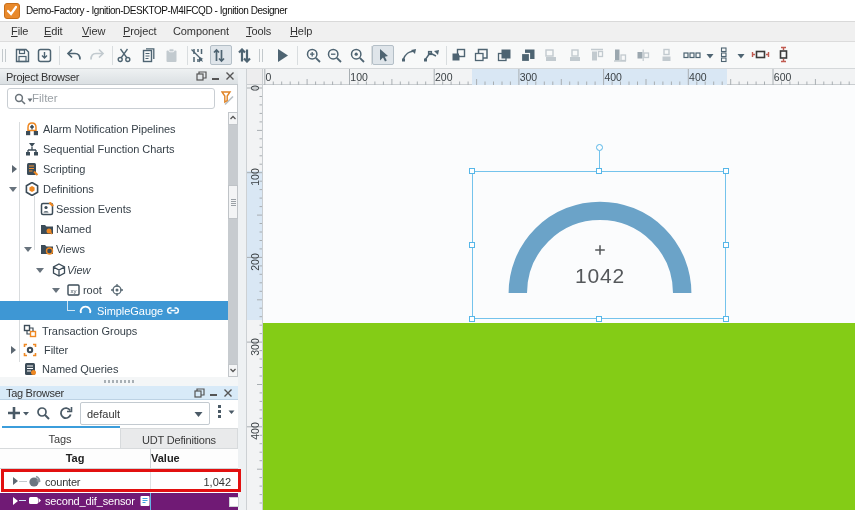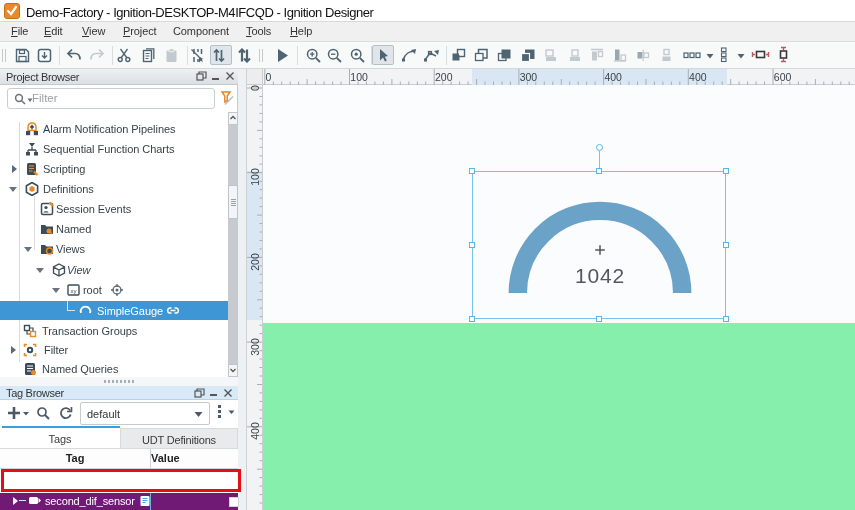--- a/index.html
+++ b/index.html
@@ -3,21 +3,21 @@
 <meta charset="utf-8">
 <style>
 * { margin:0; padding:0; box-sizing:border-box; }
 html,body { width:855px; height:510px; overflow:hidden; background:#fff;
   font-family:"Liberation Sans", sans-serif; }
 #win { position:relative; width:855px; height:510px; background:#fff; }
 .abs { position:absolute; }
 
 #titlebar { left:0; top:0; width:855px; height:22px; background:#ffffff; border-bottom:1px solid #d9d9d9; }
 #titleicon { left:4px; top:3px; width:16px; height:16px; background:#e9892b; border-radius:3px; border:1px solid #c86f1a; }
-#titletext { left:26px; top:5px; font-size:13px; letter-spacing:-0.45px; color:#111; }
+#titletext { left:26px; top:5px; font-size:10px; letter-spacing:-0.45px; color:#111; }
 
 #menubar { left:0; top:22px; width:855px; height:20px; background:#f0f0f0; border-bottom:1px solid #dcdcdc; font-size:11px; letter-spacing:-0.1px; color:#333; }
 .menuitem { position:absolute; top:3px;text-align:right; }
 
 #toolbar { left:0; top:42px; width:855px; height:27px; background:#f8f9f9; border-bottom:1px solid #d5d8da; }
 .tsep { position:absolute; top:4px; width:1px; height:19px; background:#d9dddf; }
 .grip { position:absolute; top:7px; width:4px; height:13px;
   background:repeating-linear-gradient(90deg,#c3c9cc 0 1px,transparent 1px 3px); }
 .tbtn { position:absolute; top:3px; width:22px; height:20px; border:1px solid #b4bfc7; background:#dfe5ea; border-radius:2px; }
 .ticon { position:absolute; top:5px; }
@@ -39,21 +39,21 @@
 #pbsb { left:228px; top:112px; width:10px; height:265px; background:#c7cbcf; }
 
 #hsplit { left:0; top:377px; width:238px; height:9px; background:#f4f6f7; }
 #vsplit { left:238px; top:69px; width:9px; height:441px; background:#eef1f3; border-right:1px solid #cdd1d4; }
 
 #tagpanel { left:0; top:386px; width:238px; height:124px; background:#fff; }
 
 #corner { left:247px; top:69px; width:16px; height:16px; background:#ededee; border-right:1px solid #c9cdd0; border-bottom:1px solid #c9cdd0; }
 #hruler { left:263px; top:69px; width:592px; height:16px; background:#f2f3f4; border-bottom:1px solid #c9cdd0; }
 #vruler { left:247px; top:85px; width:16px; height:425px; background:#f2f3f4; border-right:1px solid #c9cdd0; overflow:hidden; }
-#canvas { left:263px; top:85px; width:592px; height:425px; background:#86efac; }
+#canvas { left:263px; top:85px; width:592px; height:425px; background:#84cc16; }
 #viewarea { left:0px; top:0px; width:592px; height:238px; background:#fbfcfd; }
 .rlabel { position:absolute; font-size:10.5px; color:#3c4246; }
 .vlabel { position:absolute; font-size:10.5px; color:#3c4246; transform:rotate(-90deg); transform-origin:center; }
 
 .handle { position:absolute; width:6px; height:6px; background:#fff; border:1px solid #56b6e8; }
 
 #redbox { left:1px; top:469px; width:240px; height:23px; border:3px solid #e21010; z-index:50; }
 </style>
 </head>
 <body>
@@ -455,20 +455,32 @@
     <div class="abs" style="left:2px;top:40px;width:118px;height:2px;background:#3b9ddb"></div>
     <div class="abs" style="left:0;top:42px;width:120px;height:21px;background:#fff;border-bottom:1px solid #d7dadc;text-align:center;font-size:11px;color:#3a3a3a;padding-top:5px">Tags</div>
     <div class="abs" style="left:120px;top:42px;width:118px;height:21px;background:#e9eaeb;border:1px solid #d7dadc;border-top:1px solid #d7dadc;text-align:center;font-size:11px;letter-spacing:-0.2px;color:#3a3a3a;padding-top:5px">UDT Definitions</div>
 
     <div class="abs" style="left:0;top:63px;width:238px;height:20px;background:#fdfdfd;border-bottom:1px solid #cfd3d6">
       <div style="position:absolute;left:0;top:3px;width:150px;text-align:center;font-size:11px;font-weight:bold;color:#222">Tag</div>
       <div style="position:absolute;left:151px;top:3px;width:87px;font-size:11px;font-weight:bold;color:#222">Value</div>
       <div style="position:absolute;left:150px;top:0;width:1px;height:20px;background:#cfd3d6"></div>
     </div>
 
+    <div class="abs" style="left:0;top:86px;width:238px;height:20px;background:#fff">
+      <div class="exp expr" style="left:13px;top:5px;border-top-width:4px;border-bottom-width:4px;border-left-width:5px"></div>
+      <div class="abs" style="left:19px;top:9px;width:8px;height:1px;background:#c3c9cd"></div>
+      <svg class="abs" style="left:28px;top:3px" width="14" height="13" viewBox="0 0 14 13">
+        <circle cx="6" cy="7" r="4.6" fill="#6a7680"></circle>
+        <path d="M8 1.5 A 5.5 5.5 0 0 1 11.5 7" fill="none" stroke="#8b959d" stroke-width="1.8"></path>
+        <path d="M11.5 3.5 L11.5 7.5 L8 6" fill="#8b959d"></path>
+      </svg>
+      <span class="abs" style="left:45px;top:4px;font-size:11px;letter-spacing:-0.2px;color:#333">counter</span>
+      <span class="abs" style="left:151px;top:4px;width:80px;text-align:right;font-size:11px;color:#333">1,042</span>
+      <div style="position:absolute;left:150px;top:0;width:1px;height:20px;background:#dfe2e4"></div>
+    </div>
 
     <div class="abs" style="left:0;top:107px;width:238px;height:17px;background:#701a75">
       <div class="exp expr" style="left:13px;top:4px;border-top-width:4px;border-bottom-width:4px;border-left-width:5px;border-left-color:#fff"></div>
       <div class="abs" style="left:19px;top:7px;width:7px;height:1px;background:#cfe6f5"></div>
       <svg class="abs" style="left:28px;top:2px" width="14" height="12" viewBox="0 0 14 12">
         <rect x="1" y="2" width="9" height="7" rx="1.5" fill="#fff"></rect>
         <path d="M10.5 3 L13 5.5 L10.5 8" fill="#fff"></path>
       </svg>
       <span class="abs" style="left:45px;top:2px;font-size:11px;letter-spacing:-0.15px;color:#fff">second_dif_sensor</span>
       <svg class="abs" style="left:139px;top:2px" width="12" height="12" viewBox="0 0 12 12">

